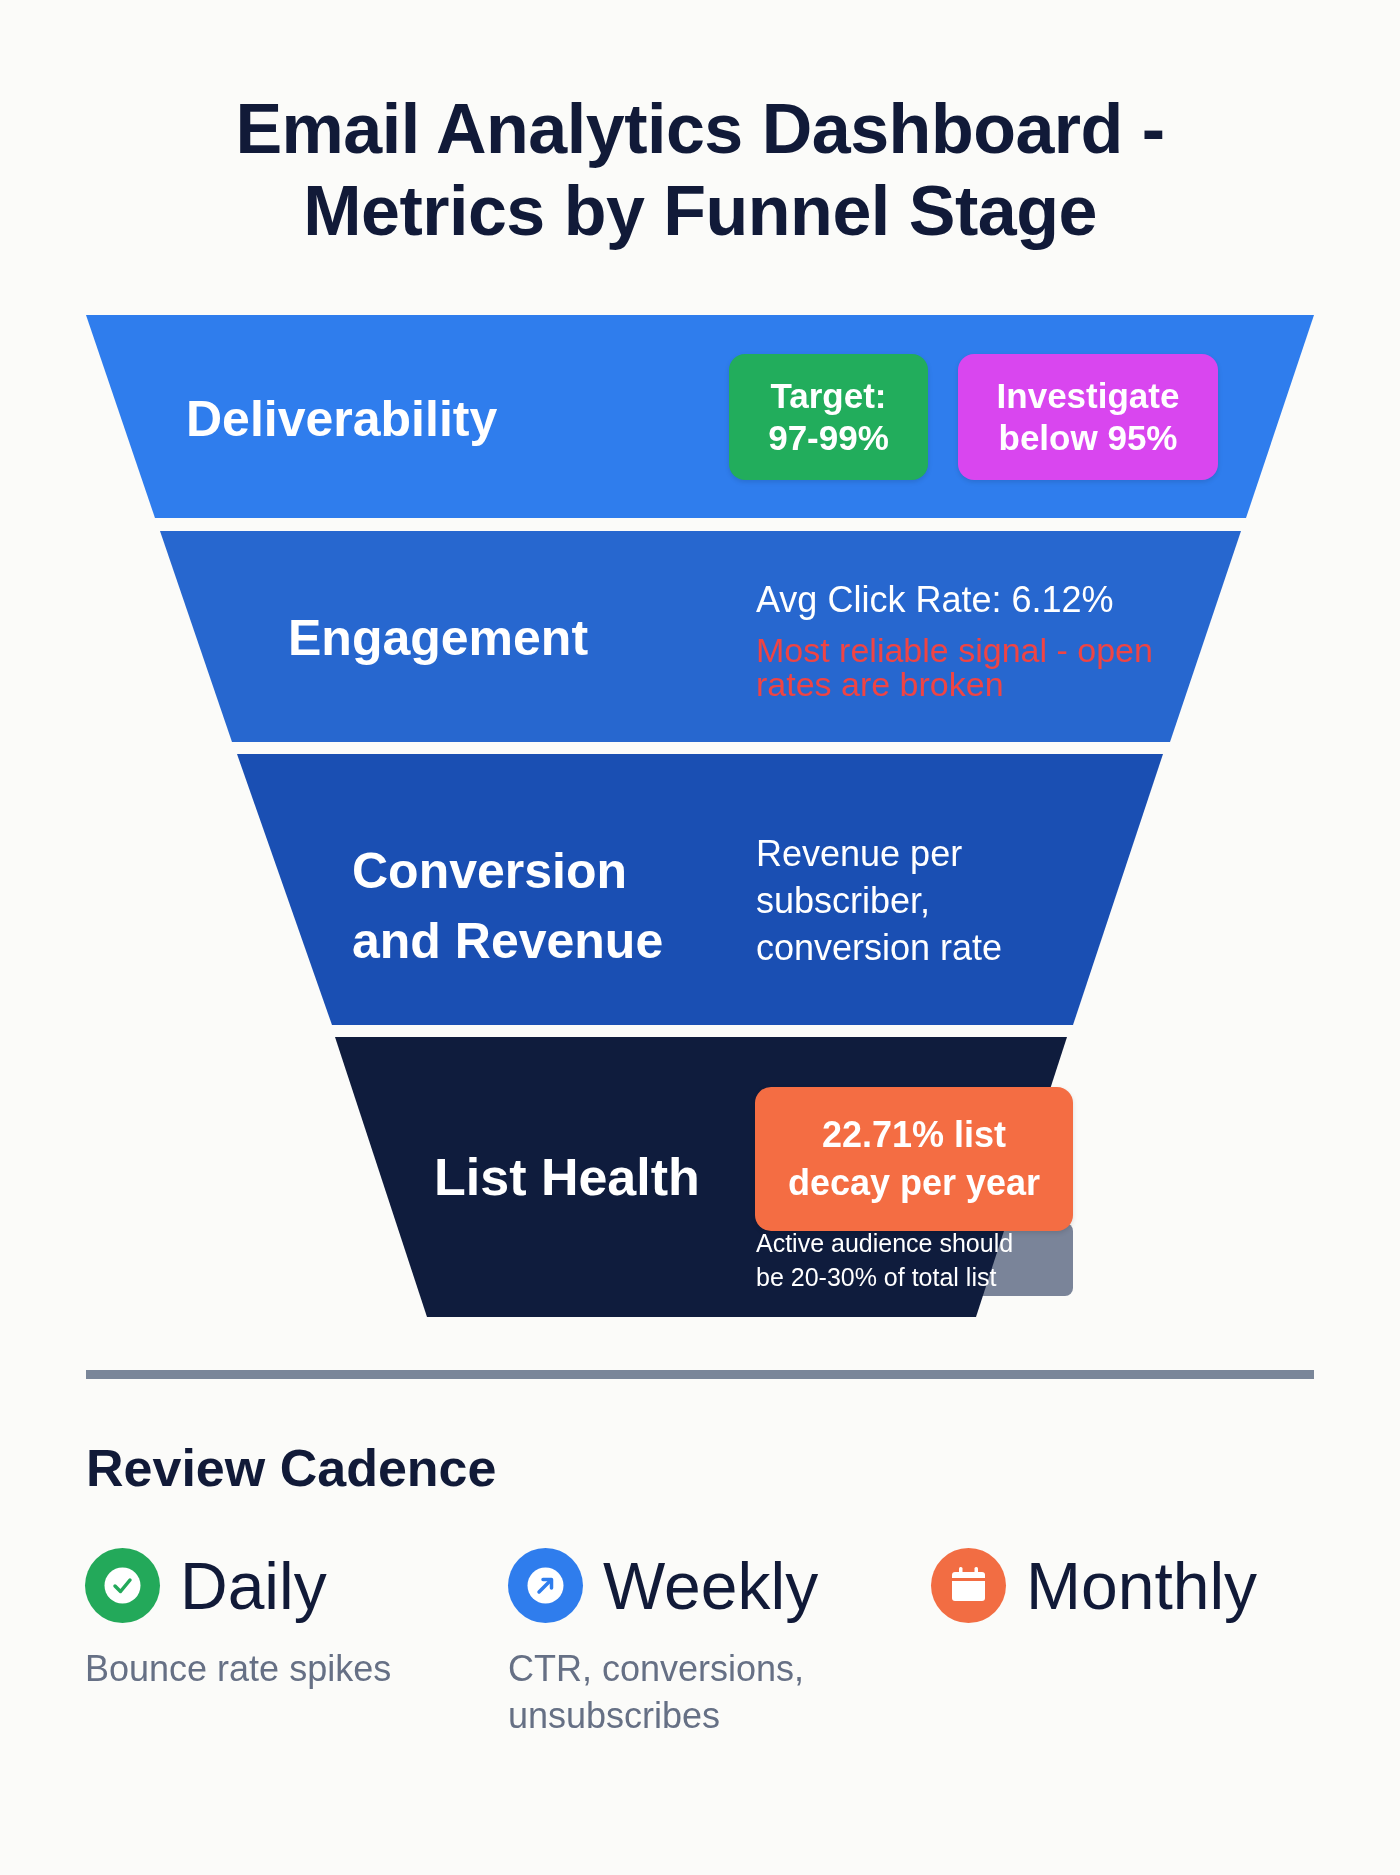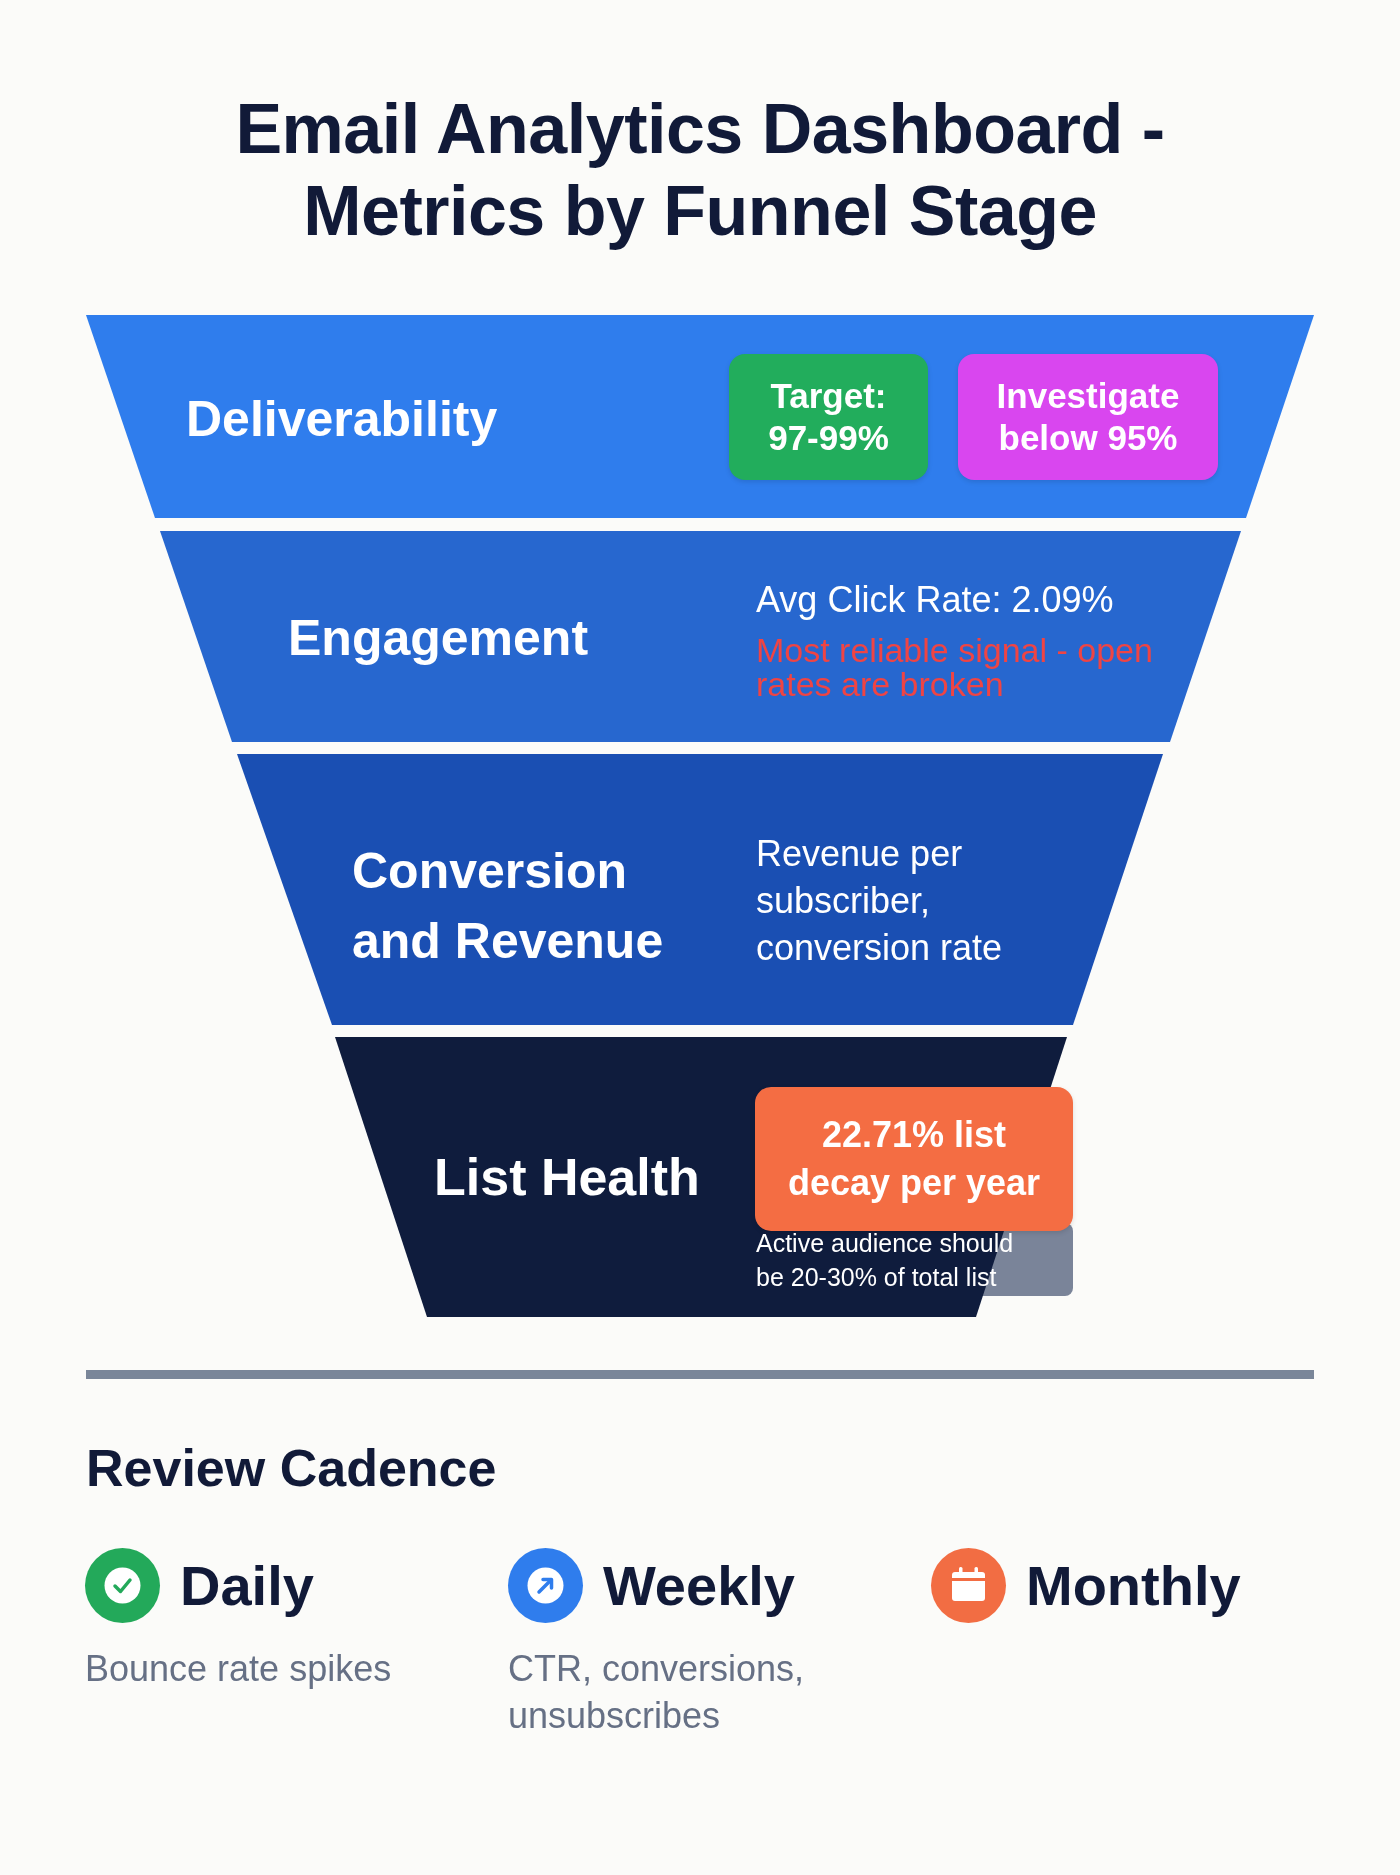--- a/index.html
+++ b/index.html
@@ -26,21 +26,21 @@
   }
   .metric-main { color: #ffffff; font-size: 36px; line-height: 44px; }
   .metric-sub { color: #ef4444; font-size: 34px; line-height: 34px; }
   .conv-desc { color: #ffffff; font-size: 36px; line-height: 47px; }
   .gray-note { color: #ffffff; font-size: 25px; line-height: 34px; }
   .divider { position: absolute; left: 86px; top: 1370px; width: 1228px; height: 9px; background: #7a8699; }
   .section-title { position: absolute; left: 86px; top: 1438px; font-size: 52px; font-weight: 700; color: #111a38; }
   .cad { position: absolute; top: 1548px; width: 400px; }
   .cad-head { display: flex; align-items: center; height: 75px; }
   .cad-icon { width: 75px; height: 75px; border-radius: 50%; display: flex; align-items: center; justify-content: center; flex: none; }
-  .cad-label { margin-left: 20px; font-size: 56px; font-weight: 700; color: #111a38; }
+  .cad-label { margin-left: 20px; font-size: 66px; font-weight: 400; color: #111a38; }
   .cad-desc { margin-top: 22px; font-size: 36px; line-height: 47px; color: #667085; }
 </style>
 </head>
 <body>
 
 <div class="title">
   <span>Email Analytics Dashboard -</span>
   <span>Metrics by Funnel Stage</span>
 </div>
 
@@ -57,21 +57,21 @@
 <div class="badge" style="left:729px; top:354px; width:199px; height:126px; background:#22ad5c;">
   <span>Target:</span>
   <span>97-99%</span>
 </div>
 <div class="badge" style="left:958px; top:354px; width:260px; height:126px; background:#d946ef;">
   <span>Investigate</span>
   <span>below 95%</span>
 </div>
 
 <div class="abs stage-name" style="left:288px; top:607px;">Engagement</div>
-<div class="abs metric-main" style="left:756px; top:578px;">Avg Click Rate: 2.09%</div>
+<div class="abs metric-main" style="left:756px; top:578px;">Avg Click Rate: 6.12%</div>
 <div class="abs metric-sub" style="left:756px; top:633px;">
   <div>Most reliable signal - open</div>
   <div>rates are broken</div>
 </div>
 
 <div class="abs stage-name" style="left:352px; top:836px; line-height:70px;">
   <div>Conversion</div>
   <div>and Revenue</div>
 </div>
 <div class="abs conv-desc" style="left:756px; top:830px;">

